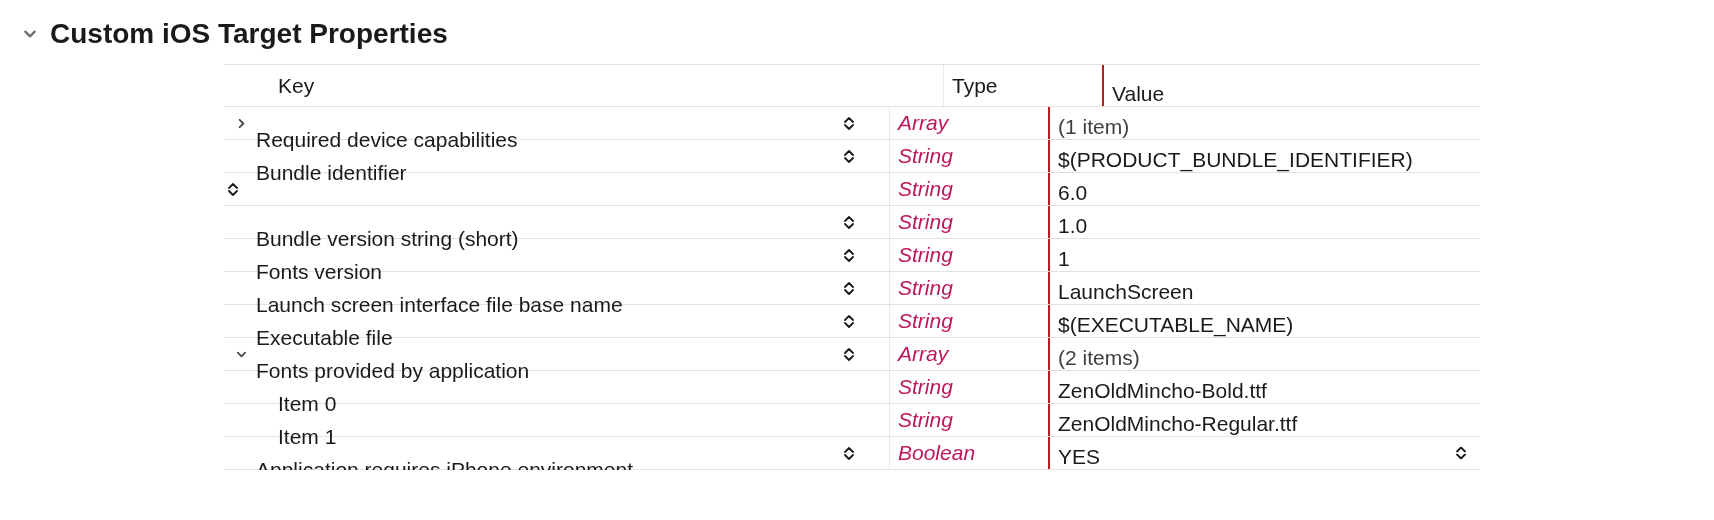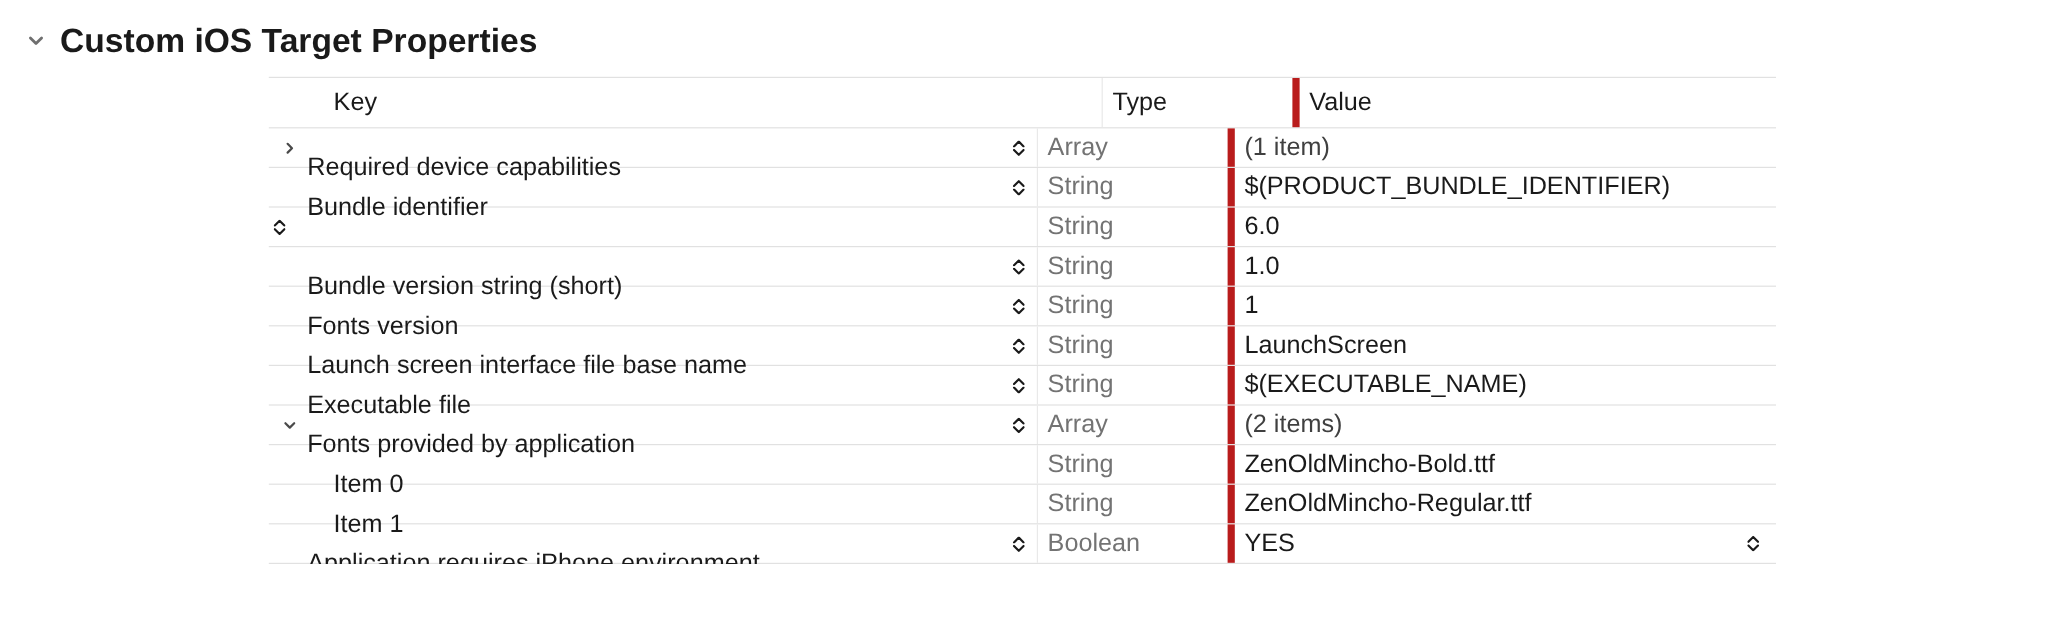--- a/index.html
+++ b/index.html
@@ -34,22 +34,22 @@
   }
   .header-row, .row {
     display: flex;
     align-items: stretch;
     border-bottom: 1px solid #e1e1e1;
     box-sizing: border-box;
   }
   .header-row { height: 42px; }
   .row { height: 33px; }
   .col-key   { flex: 0 0 640px; display:flex; align-items:center; position:relative; }
-  .col-type  { flex: 0 0 150px; display:flex; align-items:center; border-left:1px solid #e9e9e9; padding-left:8px; position:relative; }
-  .col-value { flex: 1 1 auto;  display:flex; align-items:center; border-left:6px solid #b91c1c; padding-left:8px; position:relative; }
+  .col-type  { flex: 0 0 150px; display:flex; align-items:center; border-left:1px solid #e9e9e9; padding-left:8px; position:relative;margin-left:25px; }
+  .col-value { flex: 1 1 auto;  display:flex; align-items:flex-end; border-left:2px solid #b91c1c; padding-left:8px; position:relative; }
   .header-row .col-key,
   .header-row .col-type,
   .header-row .col-value { font-weight:400; }
   .header-row .col-key   { padding-left: 54px; }
   .row .col-key { padding-left: 0; }
   .key-inner {
     display:flex;
     align-items:center;
     flex: 1 1 auto;
     min-width: 0;
@@ -78,21 +78,21 @@
     color:#1a1a1a;
     flex-shrink:0;
   }
   .stepper svg { display:block; }
   .stepper.right {
     position:absolute;
     right:4px;
     top:50%;
     transform:translateY(-50%);
   }
-  .type-text { color:#737373; }
+  .type-text { color:#be185d;font-style:italic; }
   .value-gray { color:#404040; }
 </style>
 </head>
 <body>
 
 <div class="section-header">
   <span class="disclosure">
     <svg width="14" height="14" viewBox="0 0 12 12">
         <path d="M2 4 L6 8 L10 4" fill="none" stroke="currentColor" stroke-width="2" stroke-linecap="round" stroke-linejoin="round"></path>
       </svg>

